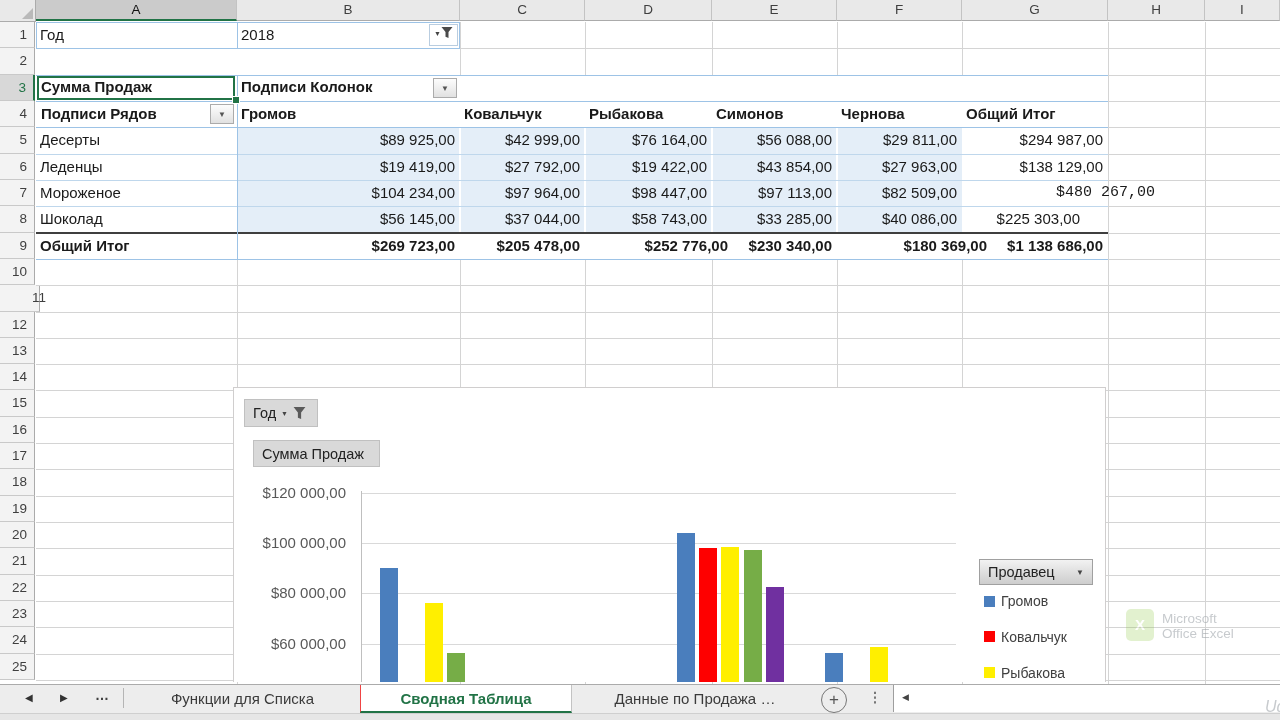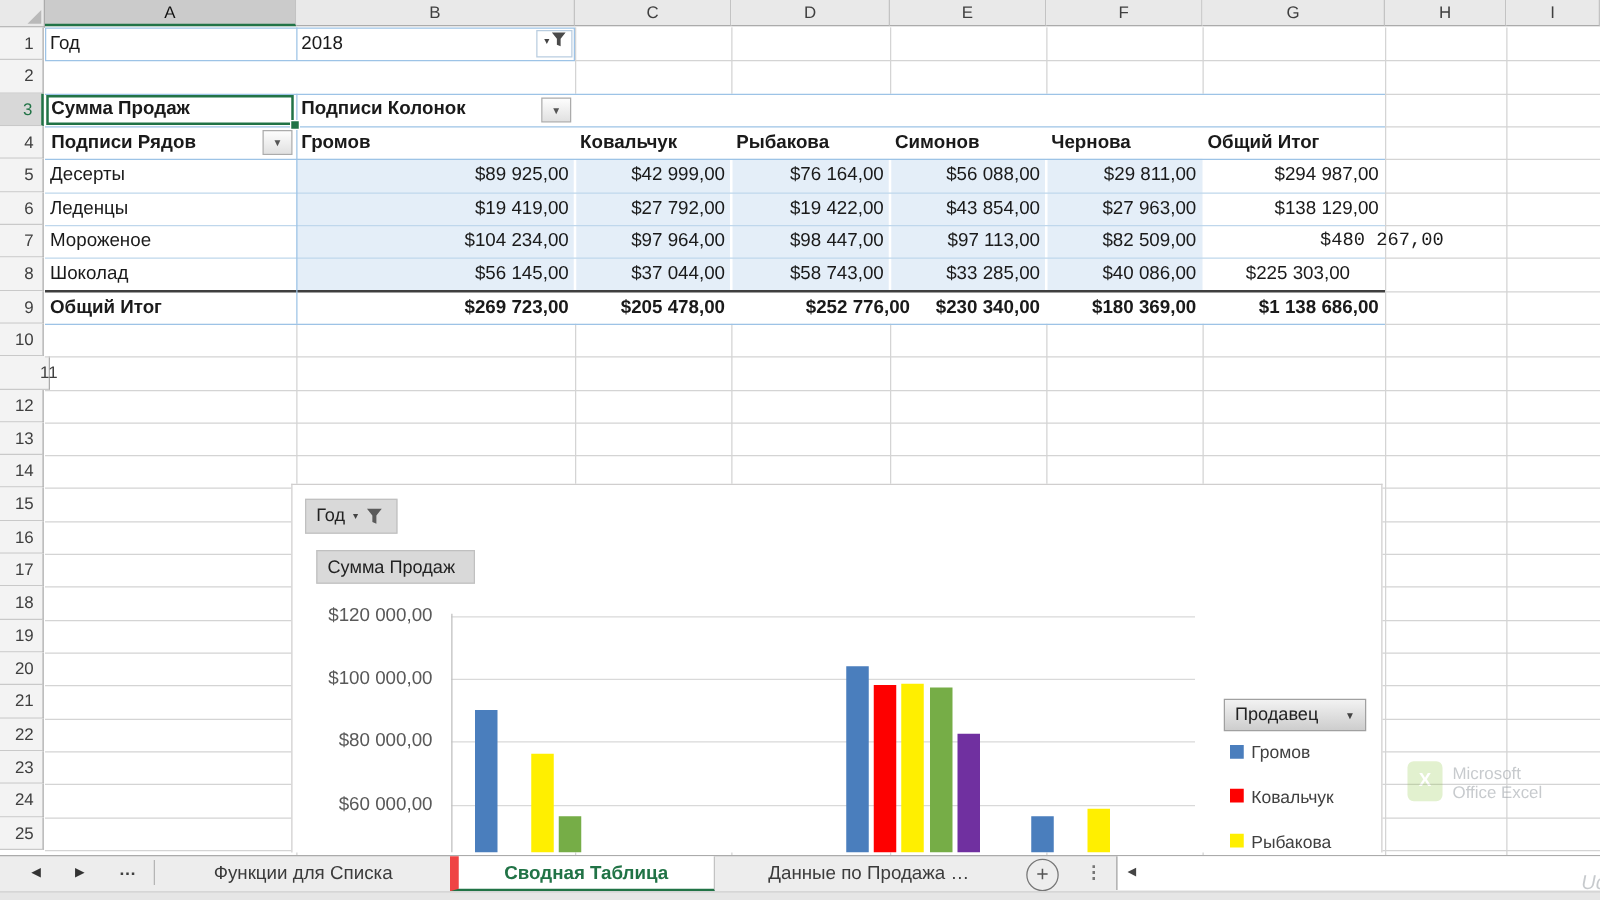--- a/index.html
+++ b/index.html
@@ -30,21 +30,21 @@
   .fieldbtn{background:#D9D9D9;border:1px solid #C0C0C0;box-sizing:border-box;color:#222;
             font-size:14.5px;display:flex;align-items:center;padding:0 8px;gap:5px;}
   .ticklab{font-size:15px;color:#595959;text-align:right;line-height:16px;white-space:nowrap;}
   .legbtn{background:linear-gradient(#F2F2F2,#CDCDCD);border:1px solid #A0A0A0;box-sizing:border-box;
           font-size:14.5px;color:#222;display:flex;align-items:center;justify-content:space-between;padding:0 8px;}
   .legitem{font-size:14px;color:#404040;display:flex;align-items:center;gap:6px;white-space:nowrap;}
   .legsq{width:11px;height:11px;display:inline-block;}
   
   #tabbar{left:0;top:684px;width:1280px;height:29px;background:#EDEDED;border-top:1px solid #ABABAB;box-sizing:border-box;}
   .tab{top:685px;height:28px;line-height:27px;text-align:center;font-size:15px;color:#3b3b3b;box-sizing:border-box;white-space:nowrap;overflow:hidden;}
-  .tab.active{background:#fff;color:#217346;font-weight:bold;border-left:7px solid #ef4444;border-right:1px solid #C3C3C3;border-bottom:2px solid #217346;}
+  .tab.active{background:#fff;color:#217346;font-weight:bold;border-left:1px solid #ef4444;border-right:1px solid #C3C3C3;border-bottom:2px solid #217346;}
   .navgl{font-size:10px;color:#333;top:692px;}
   #status{left:0;top:713px;width:1280px;height:7px;background:#E6E6E6;border-top:1px solid #CFCFCF;box-sizing:border-box;}
   
   #mswm{left:1126px;top:607px;opacity:.55;}
   #mswm .logo{position:absolute;left:0;top:2px;width:28px;height:32px;background:#8DC63F;opacity:.45;border-radius:5px;
               color:#fff;font-weight:bold;font-size:15px;text-align:center;line-height:32px;}
   #mswm .t{position:absolute;left:36px;font-size:13.5px;color:#9aa0a6;line-height:15px;white-space:nowrap;}
   #udemy{left:1237px;top:698px;font-size:16px;font-style:italic;color:#9aa0a6;opacity:.55;white-space:nowrap;margin-left:28px;}
   .funnel{display:inline-block;}
 </style>
@@ -183,21 +183,21 @@
     <div class="abs ptext pright" style="left: 460px; top: 206.24px; width: 120px;">$37 044,00</div>
     <div class="abs ptext pright" style="left: 585px; top: 206.24px; width: 122px;">$58 743,00</div>
     <div class="abs ptext pright" style="left: 712px; top: 206.24px; width: 120px;">$33 285,00</div>
     <div class="abs ptext pright" style="left: 837px; top: 206.24px; width: 120px;">$40 086,00</div>
     <div class="abs ptext pright" style="left: 939px; top: 206.24px; width: 141px;">$225 303,00</div>
     <div class="abs ptext pbold" style="left: 40px; top: 232.56px; width: 160px;">Общий Итог</div>
     <div class="abs ptext pright pbold" style="left: 237px; top: 232.56px; width: 218px;">$269 723,00</div>
     <div class="abs ptext pright pbold" style="left: 460px; top: 232.56px; width: 120px;">$205 478,00</div>
     <div class="abs ptext pright pbold" style="left: 606px; top: 232.56px; width: 122px;">$252 776,00</div>
     <div class="abs ptext pright pbold" style="left: 712px; top: 232.56px; width: 120px;">$230 340,00</div>
-    <div class="abs ptext pright pbold" style="left: 837px; top: 232.56px; width: 120px;">$180 369,00</div>
+    <div class="abs ptext pright pbold" style="left: 867px; top: 232.56px; width: 120px;">$180 369,00</div>
     <div class="abs ptext pright pbold" style="left: 962px; top: 232.56px; width: 141px;">$1 138 686,00</div>
   </div>
 
 <div class="abs ptext" style="left:40px;top:22px;width:190px;">Год</div>
 <div class="abs ptext" style="left:241px;top:22px;width:180px;">2018</div>
 <div class="abs" style="left:429px;top:24px;width:29px;height:22px;background:#fff;border:1px solid #B9CDE0;box-sizing:border-box;text-align:center;">
   <span style="font-size:7px;color:#444;vertical-align:3px;">▼</span><svg class="funnel" width="12" height="13" viewBox="0 0 12 13">
       <path d="M0.5 1h11L7.5 6v6l-3-1.2V6z" fill="#4a4a4a"></path>
     </svg>
 </div>

